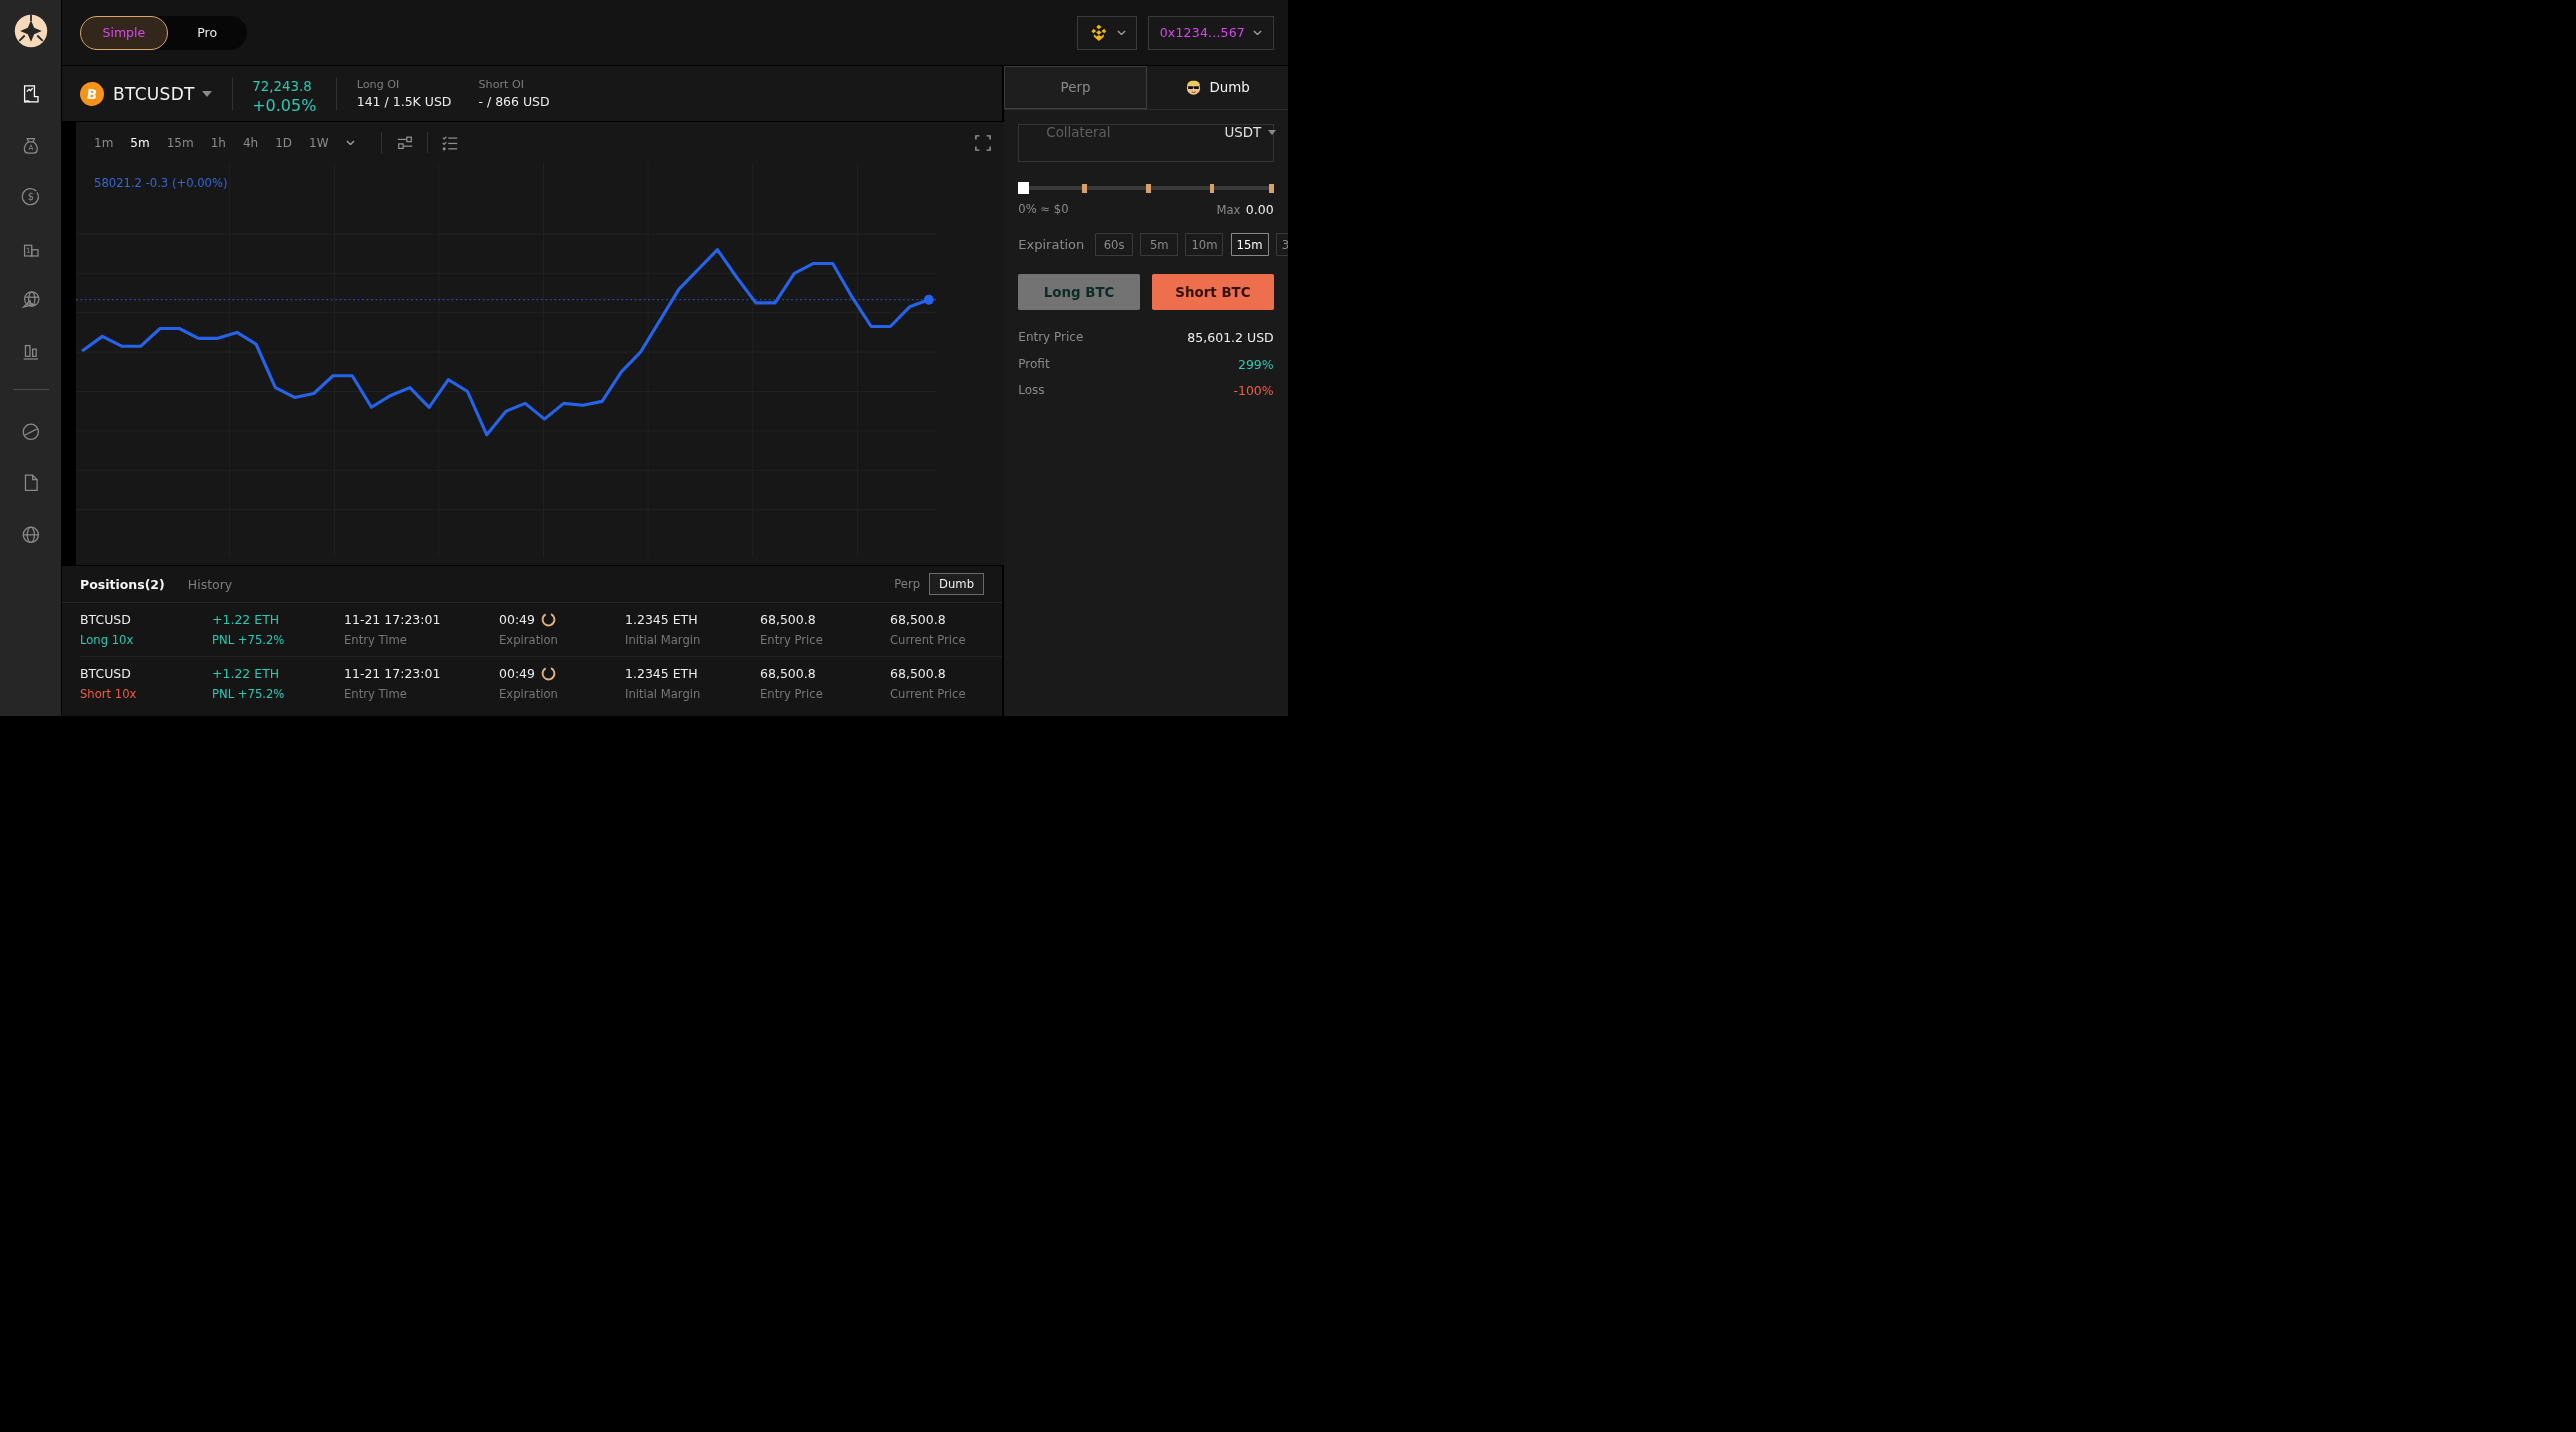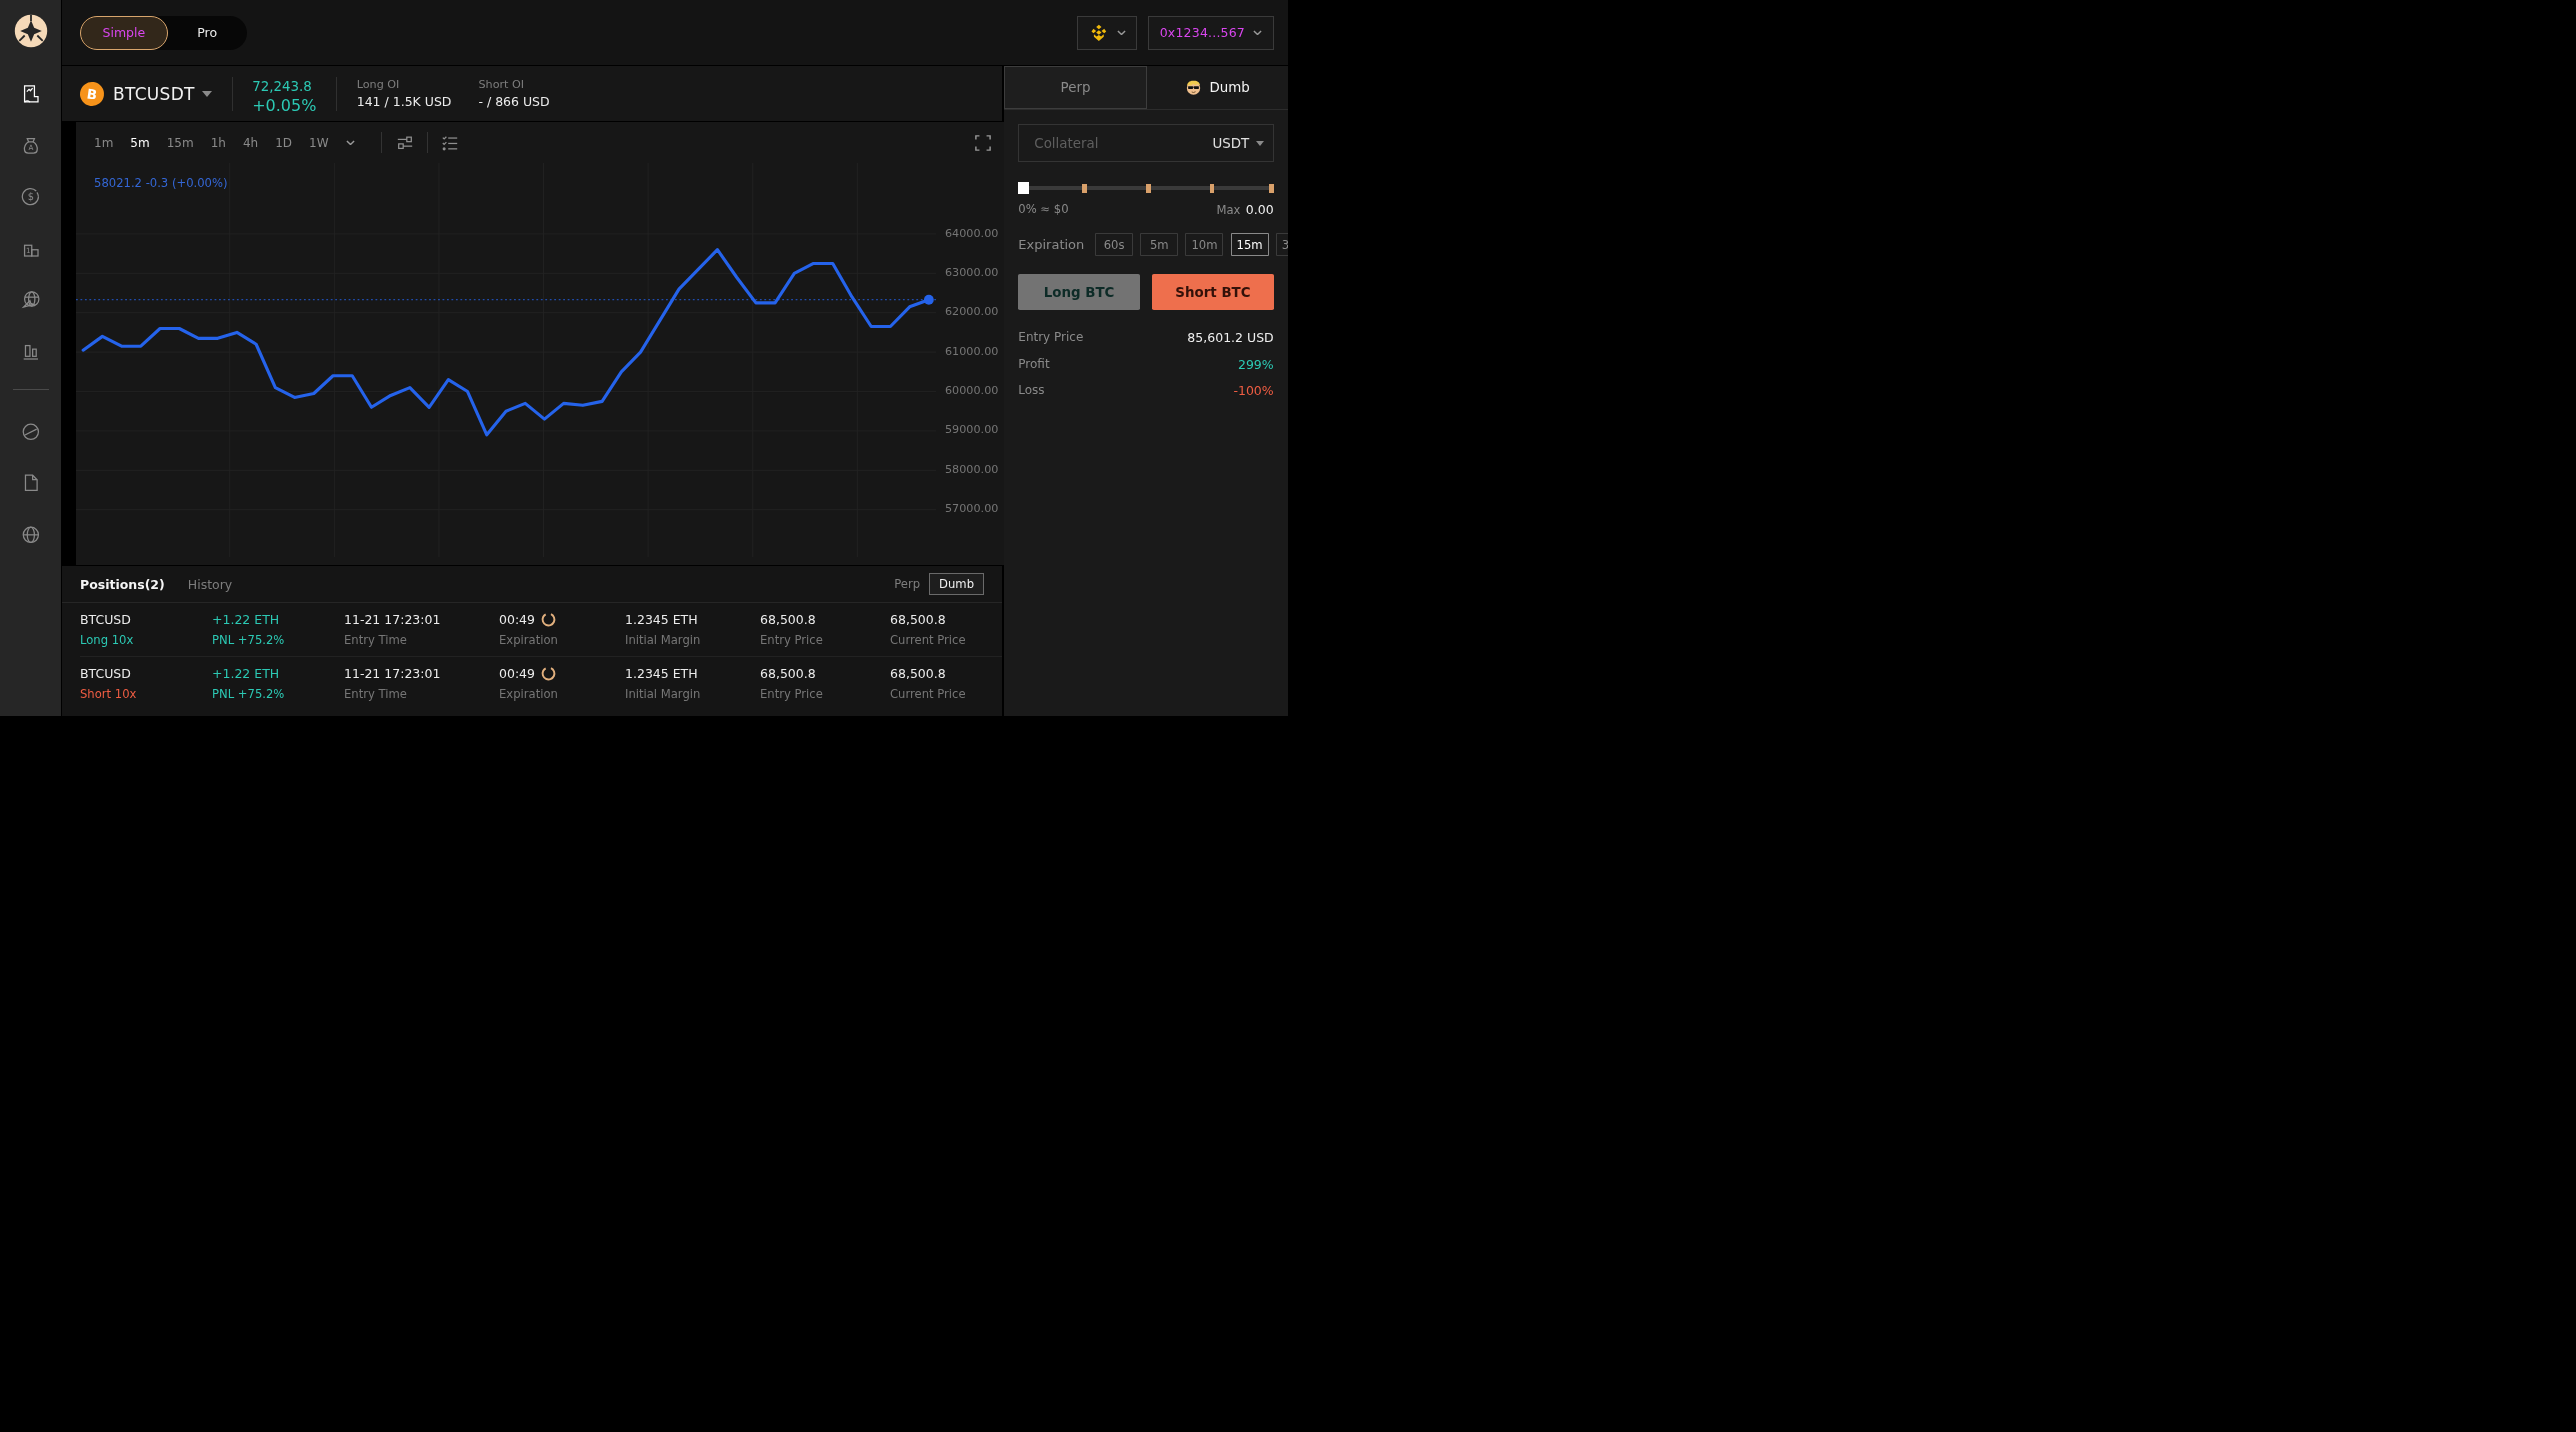--- a/index.html
+++ b/index.html
@@ -74,21 +74,21 @@
   .red { color:#ef5d43 !important; }
   .row-sep { height:0.9px; background:#222; margin-left:18px; }
 
   
   .rpanel { position:absolute; left:1004px; top:66px; width:284px; height:650px; background:#1a1a1a; }
   .rtabs { height:44px; display:flex; border-bottom:0.9px solid #2c2c2c; }
   .rtab { flex:1; display:flex; align-items:center; justify-content:center; gap:7.2px; font-size:13.4px; cursor:pointer; }
   .rtab.perp { color:#8a8a8a; border:0.9px solid #3d3d3d; background:#1e1e1e; }
   .rtab.dumb { color:#f5f5f5; }
   .rbody { padding:14.3px 14.3px 0 14.3px; }
-  .collateral { height:38px; border:0.9px solid #343434; display:flex; align-items:center; padding:0 15px; gap:7.2px; }
+  .collateral { height:38px; border:0.9px solid #343434; display:flex; align-items:flex-start; padding:0 27px; gap:7.2px; }
   .collateral input { flex:1; background:transparent; border:none; outline:none; color:#e8e8e8; font-size:13.4px; font-family:inherit; }
   .collateral input::placeholder { color:#5f5f5f; }
   .asset { color:#e0e0e0; font-size:13.4px; cursor:pointer; display:flex; align-items:center; gap:6.3px; }
   .asset-caret { width:0; height:0; border-left:4.5px solid transparent; border-right:4.5px solid transparent; border-top:5.4px solid #8a8a8a; }
   .slider { position:relative; height:12.5px; margin-top:19.7px; cursor:pointer; }
   .slider .track { position:absolute; top:4.5px; left:0; right:0; height:3.6px; background:#3a3a3a; }
   .slider .tick { position:absolute; top:1.8px; width:4.5px; height:9px; background:#d9a06a; }
   .slider .handle { position:absolute; top:0; left:0; width:10.7px; height:12.5px; background:#ffffff; cursor:grab; }
   .slider-info { display:flex; justify-content:space-between; margin-top:8px; font-size:11.6px; }
   .si-left { color:#8a8a8a; }
@@ -294,30 +294,20 @@
         <line x1="289" y1="0" x2="289" y2="440" stroke="#232323" stroke-width="1"></line>
         <line x1="406" y1="0" x2="406" y2="440" stroke="#232323" stroke-width="1"></line>
         <line x1="523" y1="0" x2="523" y2="440" stroke="#232323" stroke-width="1"></line>
         <line x1="640" y1="0" x2="640" y2="440" stroke="#232323" stroke-width="1"></line>
         <line x1="757" y1="0" x2="757" y2="440" stroke="#232323" stroke-width="1"></line>
         <line x1="874" y1="0" x2="874" y2="440" stroke="#232323" stroke-width="1"></line>
         <line x1="0" y1="152.68" x2="962" y2="152.68" stroke="#2563eb" stroke-width="1" stroke-dasharray="2 3"></line>
         <polyline points="8,209 29.5,193.6 51,204.6 72.5,204.6 94,184.8 115.5,184.8 137,195.8 158.5,195.8 180,189.2 201.5,202.4 223,250.8 244.5,261.8 266,257.4 287.5,237.6 309,237.6 330.5,272.8 352,259.6 373.5,250.8 395,272.8 416.5,242 438,255.2 459.5,303.6 481,277.2 502.5,268.4 524,286 545.5,268.4 567,270.6 588.5,266.2 610,233.2 631.5,211.2 653,176 674.5,140.8 696,118.8 717.5,96.8 739,127.6 760.5,156.2 782,156.2 803.5,123.2 825,112.2 846.5,112.2 868,149.6 889.5,182.6 911,182.6 932.5,160.6 954,152.68" fill="none" stroke="#2563eb" stroke-width="3.5" stroke-linejoin="round" stroke-linecap="round"></polyline>
         <circle cx="954" cy="152.68" r="5.5" fill="#2563eb"></circle>
       </svg>
-    <div class="ylabels" id="ylabels">
-        <div class="ylab" style="top: 64px;">64000.00</div>
-        <div class="ylab" style="top: 103px;">63000.00</div>
-        <div class="ylab" style="top: 142px;">62000.00</div>
-        <div class="ylab" style="top: 182px;">61000.00</div>
-        <div class="ylab" style="top: 221px;">60000.00</div>
-        <div class="ylab" style="top: 260px;">59000.00</div>
-        <div class="ylab" style="top: 300px;">58000.00</div>
-        <div class="ylab" style="top: 339px;">57000.00</div>
-      </div>
   </div>
 
   <div class="positions">
     <div class="pos-tabs">
       <span class="pos-tab active">Positions(2)</span>
       <span class="pos-tab inactive">History</span>
       <div class="pos-toggle">
         <span class="pt-perp">Perp</span>
         <span class="pt-dumb">Dumb</span>
       </div>

